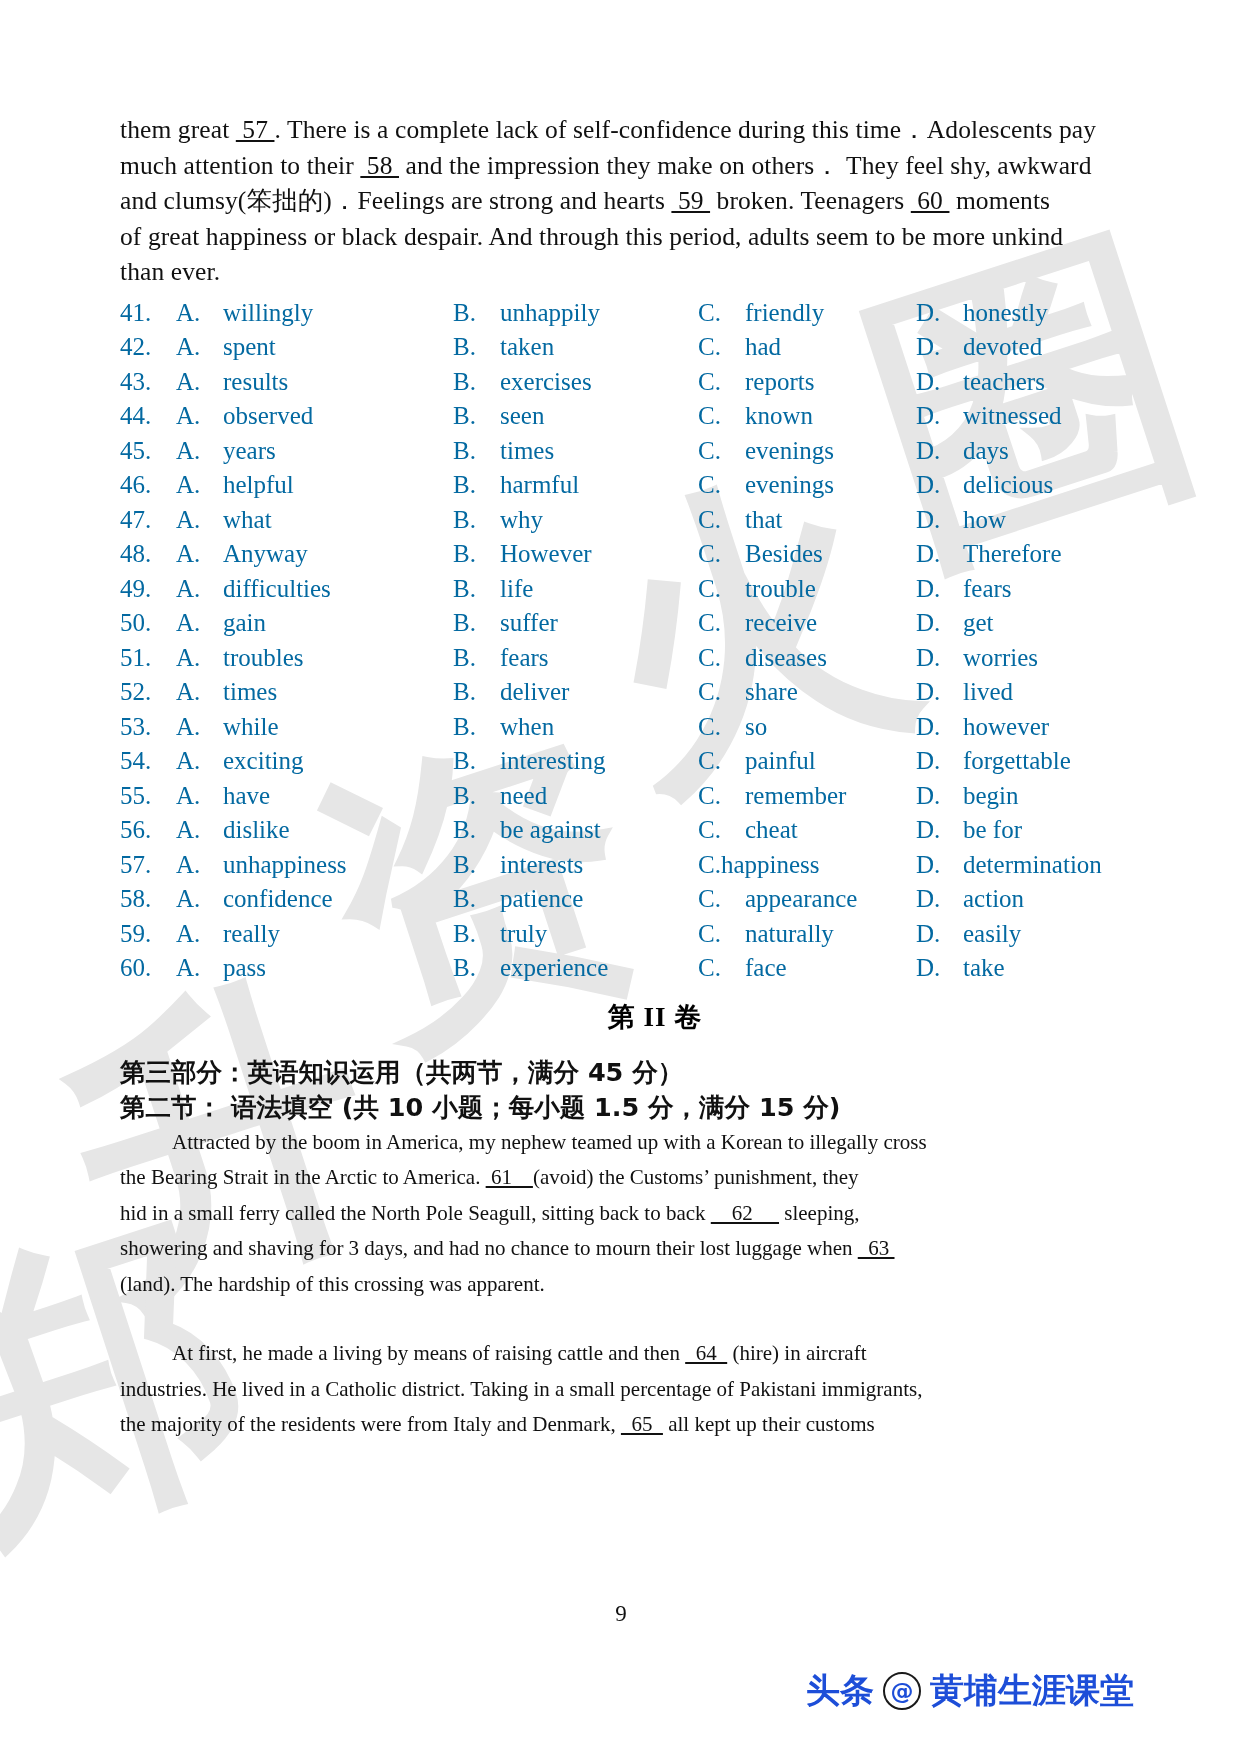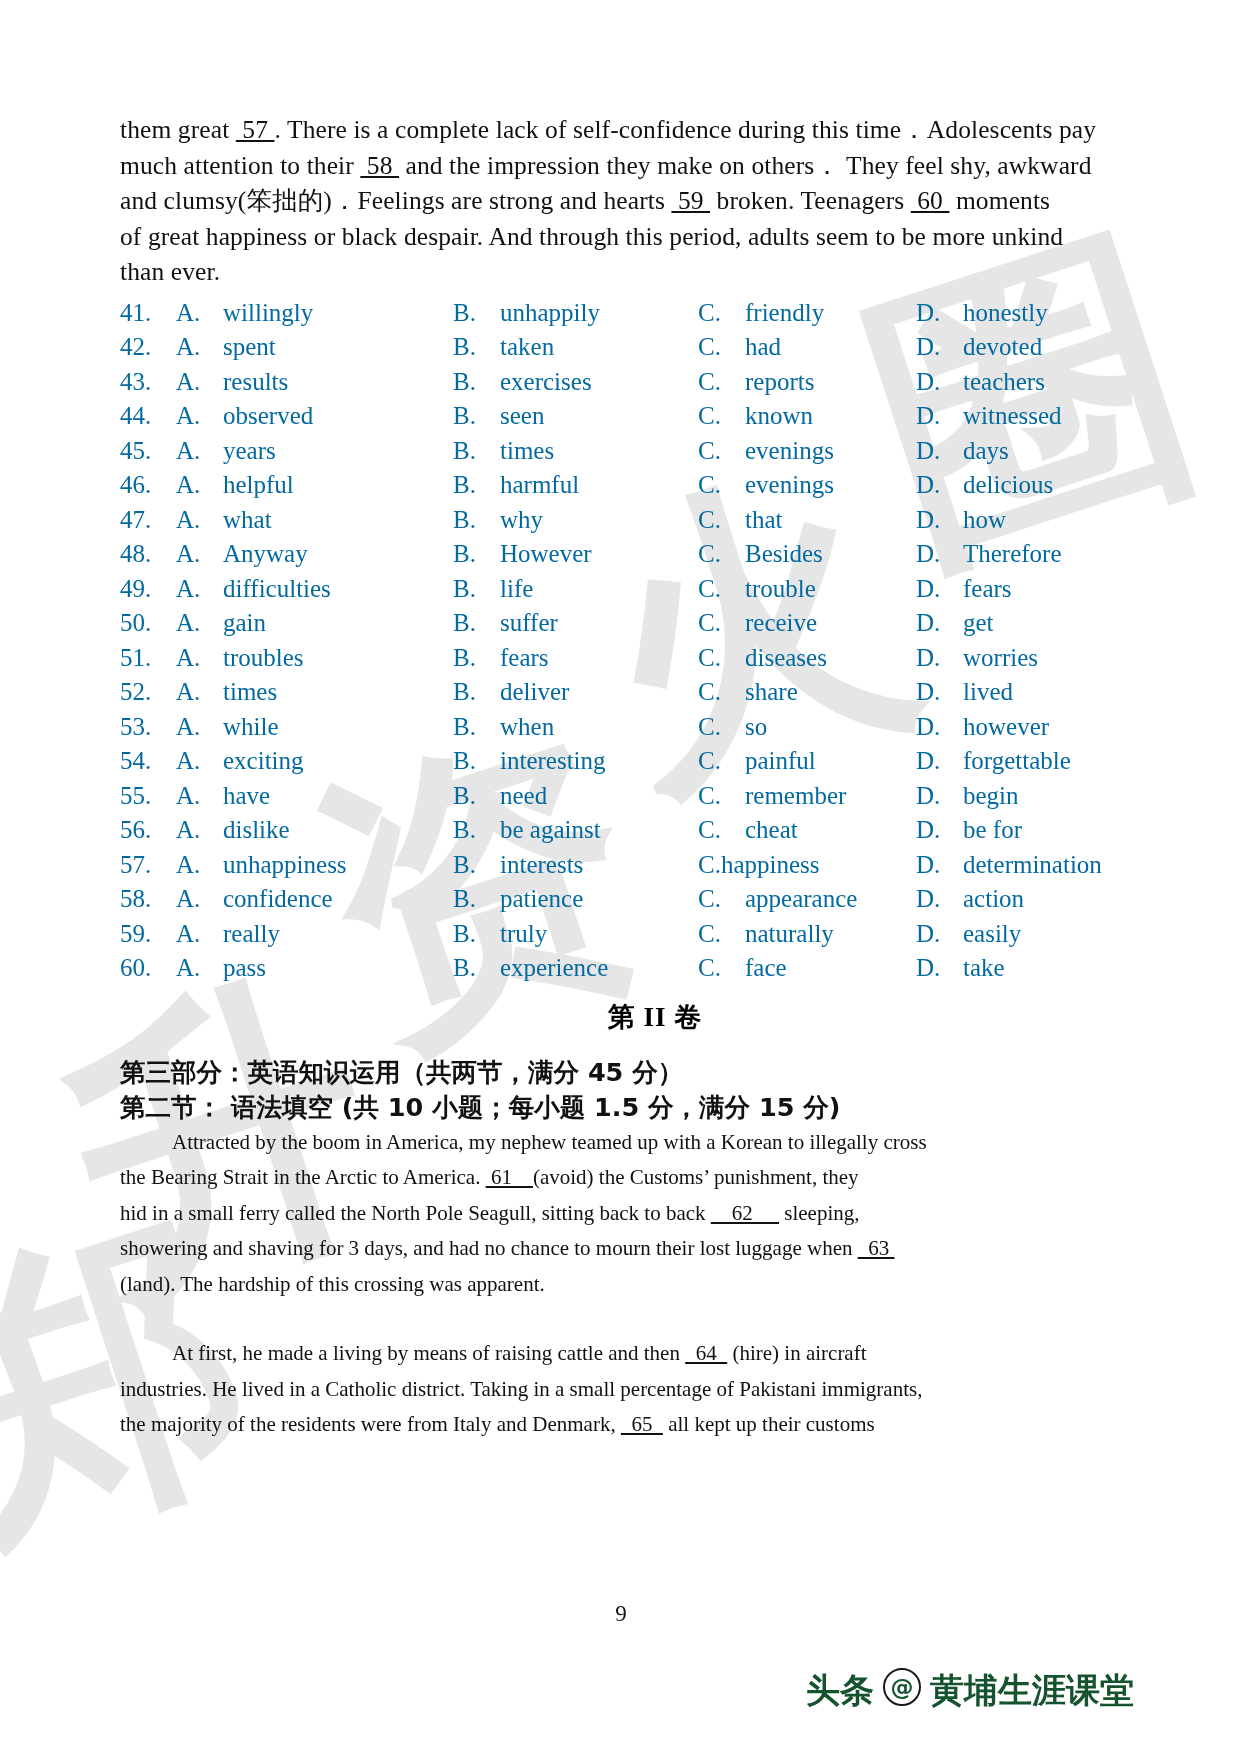--- a/index.html
+++ b/index.html
@@ -133,26 +133,27 @@
     font-size: 23px;
     color: #111;
     z-index: 2;
   }
   
   .source-wm {
     position: absolute;
     right: 108px;
     top: 1668px;
     display: flex;
+    align-items: center;
     gap: 9px;
     z-index: 3;
     font-family: "DejaVu Sans", "Liberation Sans", sans-serif;
     font-weight: 700;
     font-size: 34px;
-    color: #14532d;
+    color: #1d4ed8;
     white-space: nowrap;
   }
   .source-wm .at-circle {
     display: inline-flex;
     align-items: center;
     justify-content: center;
     width: 34px;
     height: 34px;
     border: 2.5px solid #1a1a1a;
     border-radius: 50%;

